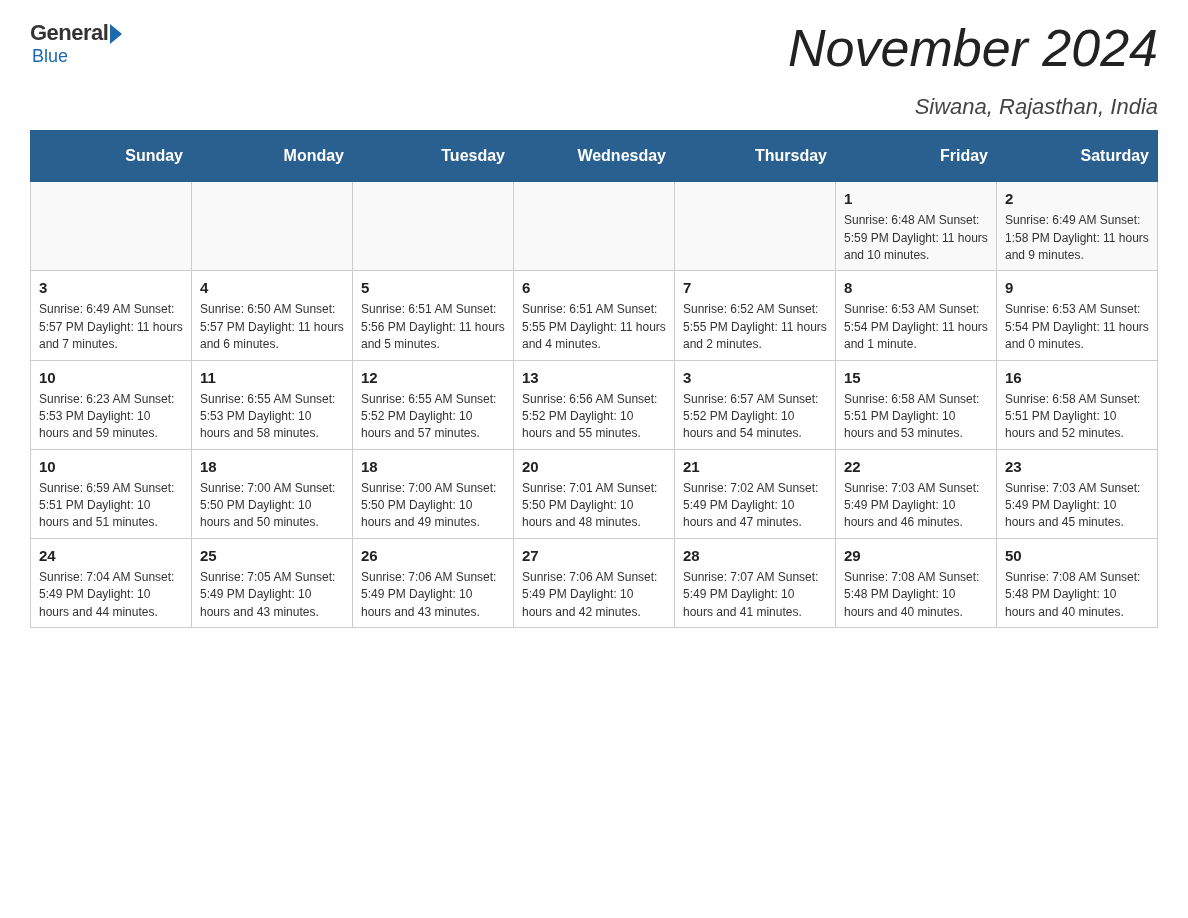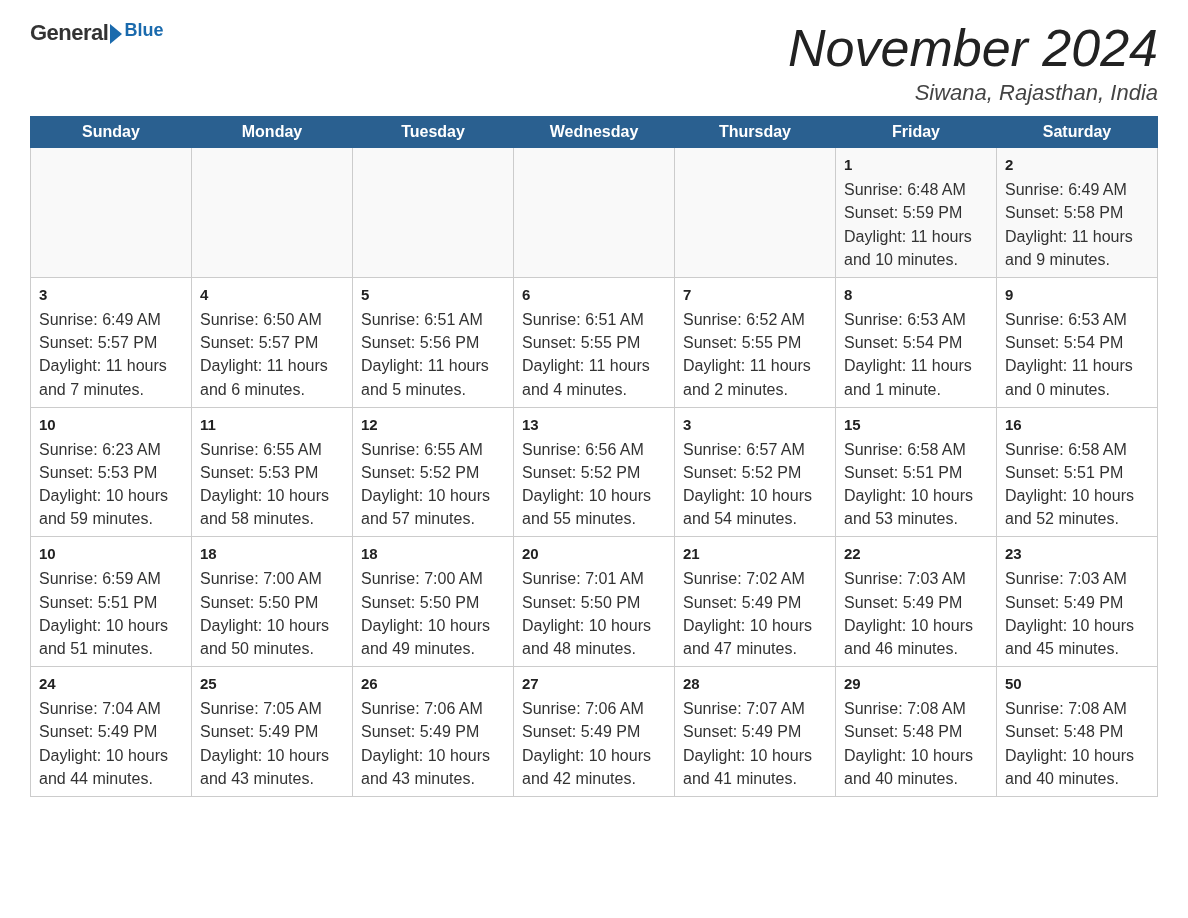--- a/index.html
+++ b/index.html
@@ -11,21 +11,21 @@
       min-height: 918px;
     }
     .header {
       display: flex;
       justify-content: space-between;
       align-items: flex-start;
       margin-bottom: 10px;
     }
     .logo {
       display: flex;
-      flex-direction: row;
+      flex-direction: column;
       align-items: flex-start;
     }
     .logo-top {
       display: flex;
       align-items: center;
     }
     .logo-general {
       font-size: 22px;
       font-weight: bold;
       color: #333;
@@ -35,51 +35,51 @@
       width: 0;
       height: 0;
       border-left: 12px solid #1a6aad;
       border-top: 10px solid transparent;
       border-bottom: 10px solid transparent;
       margin-left: 2px;
       margin-top: 2px;
     }
     .logo-bottom {
       font-size: 18px;
-      font-weight: bold;
+      font-weight: normal;
       color: #1a6aad;
       margin-left: 2px;
     }
     .title-section {
       text-align: right;
       font-style: italic;
     }
     .month-title {
       font-size: 52px;
       font-weight: normal;
       color: #222;
       line-height: 1.1;
     }
     .location {
       font-size: 22px;
       color: #444;
-      margin-top: 3px;
+      margin-top: 17px;
     }
     .calendar {
       width: 100%;
       border-collapse: collapse;
       margin-top: 10px;
     }
     .calendar th {
       background-color: #2a6090;
       color: #fff;
       font-size: 16px;
       font-weight: bold;
-      padding: 6px 8px;
-      text-align: center;
+      padding: 16px 8px;
+      text-align: right;
       border: 1px solid #2a6090;
       margin-top: 16px;
     }
     .calendar td {
       vertical-align: top;
       padding: 6px 8px;
       border: 1px solid #ccc;
       width: 14.28%;
       min-height: 100px;
       font-size: 12.5px;
@@ -87,21 +87,21 @@
       line-height: 1.4;
     }
     .day-num {
       font-size: 15px;
       font-weight: bold;
       color: #222;
       display: block;
       margin-bottom: 3px;
     }
     .day-info {
-      font-size: 16px;
+      font-size: 12px;
       color: #333;
       line-height: 1.45;
     }
     .calendar tr:first-child td {
       background: #f9f9f9;
     }
     .empty-cell {
       background: #f9f9f9;
     }
   </style>
@@ -143,21 +143,21 @@
         <td class="empty-cell"></td>
         <td>
           <span class="day-num">1</span>
           <div class="day-info">Sunrise: 6:48 AM
 Sunset: 5:59 PM
 Daylight: 11 hours and 10 minutes.</div>
         </td>
         <td>
           <span class="day-num">2</span>
           <div class="day-info">Sunrise: 6:49 AM
-Sunset: 5:58 PM
+Sunset: 1:58 PM
 Daylight: 11 hours and 9 minutes.</div>
         </td>
       </tr>
       <tr>
         <td>
           <span class="day-num">3</span>
           <div class="day-info">Sunrise: 6:49 AM
 Sunset: 5:57 PM
 Daylight: 11 hours and 7 minutes.</div>
         </td>

